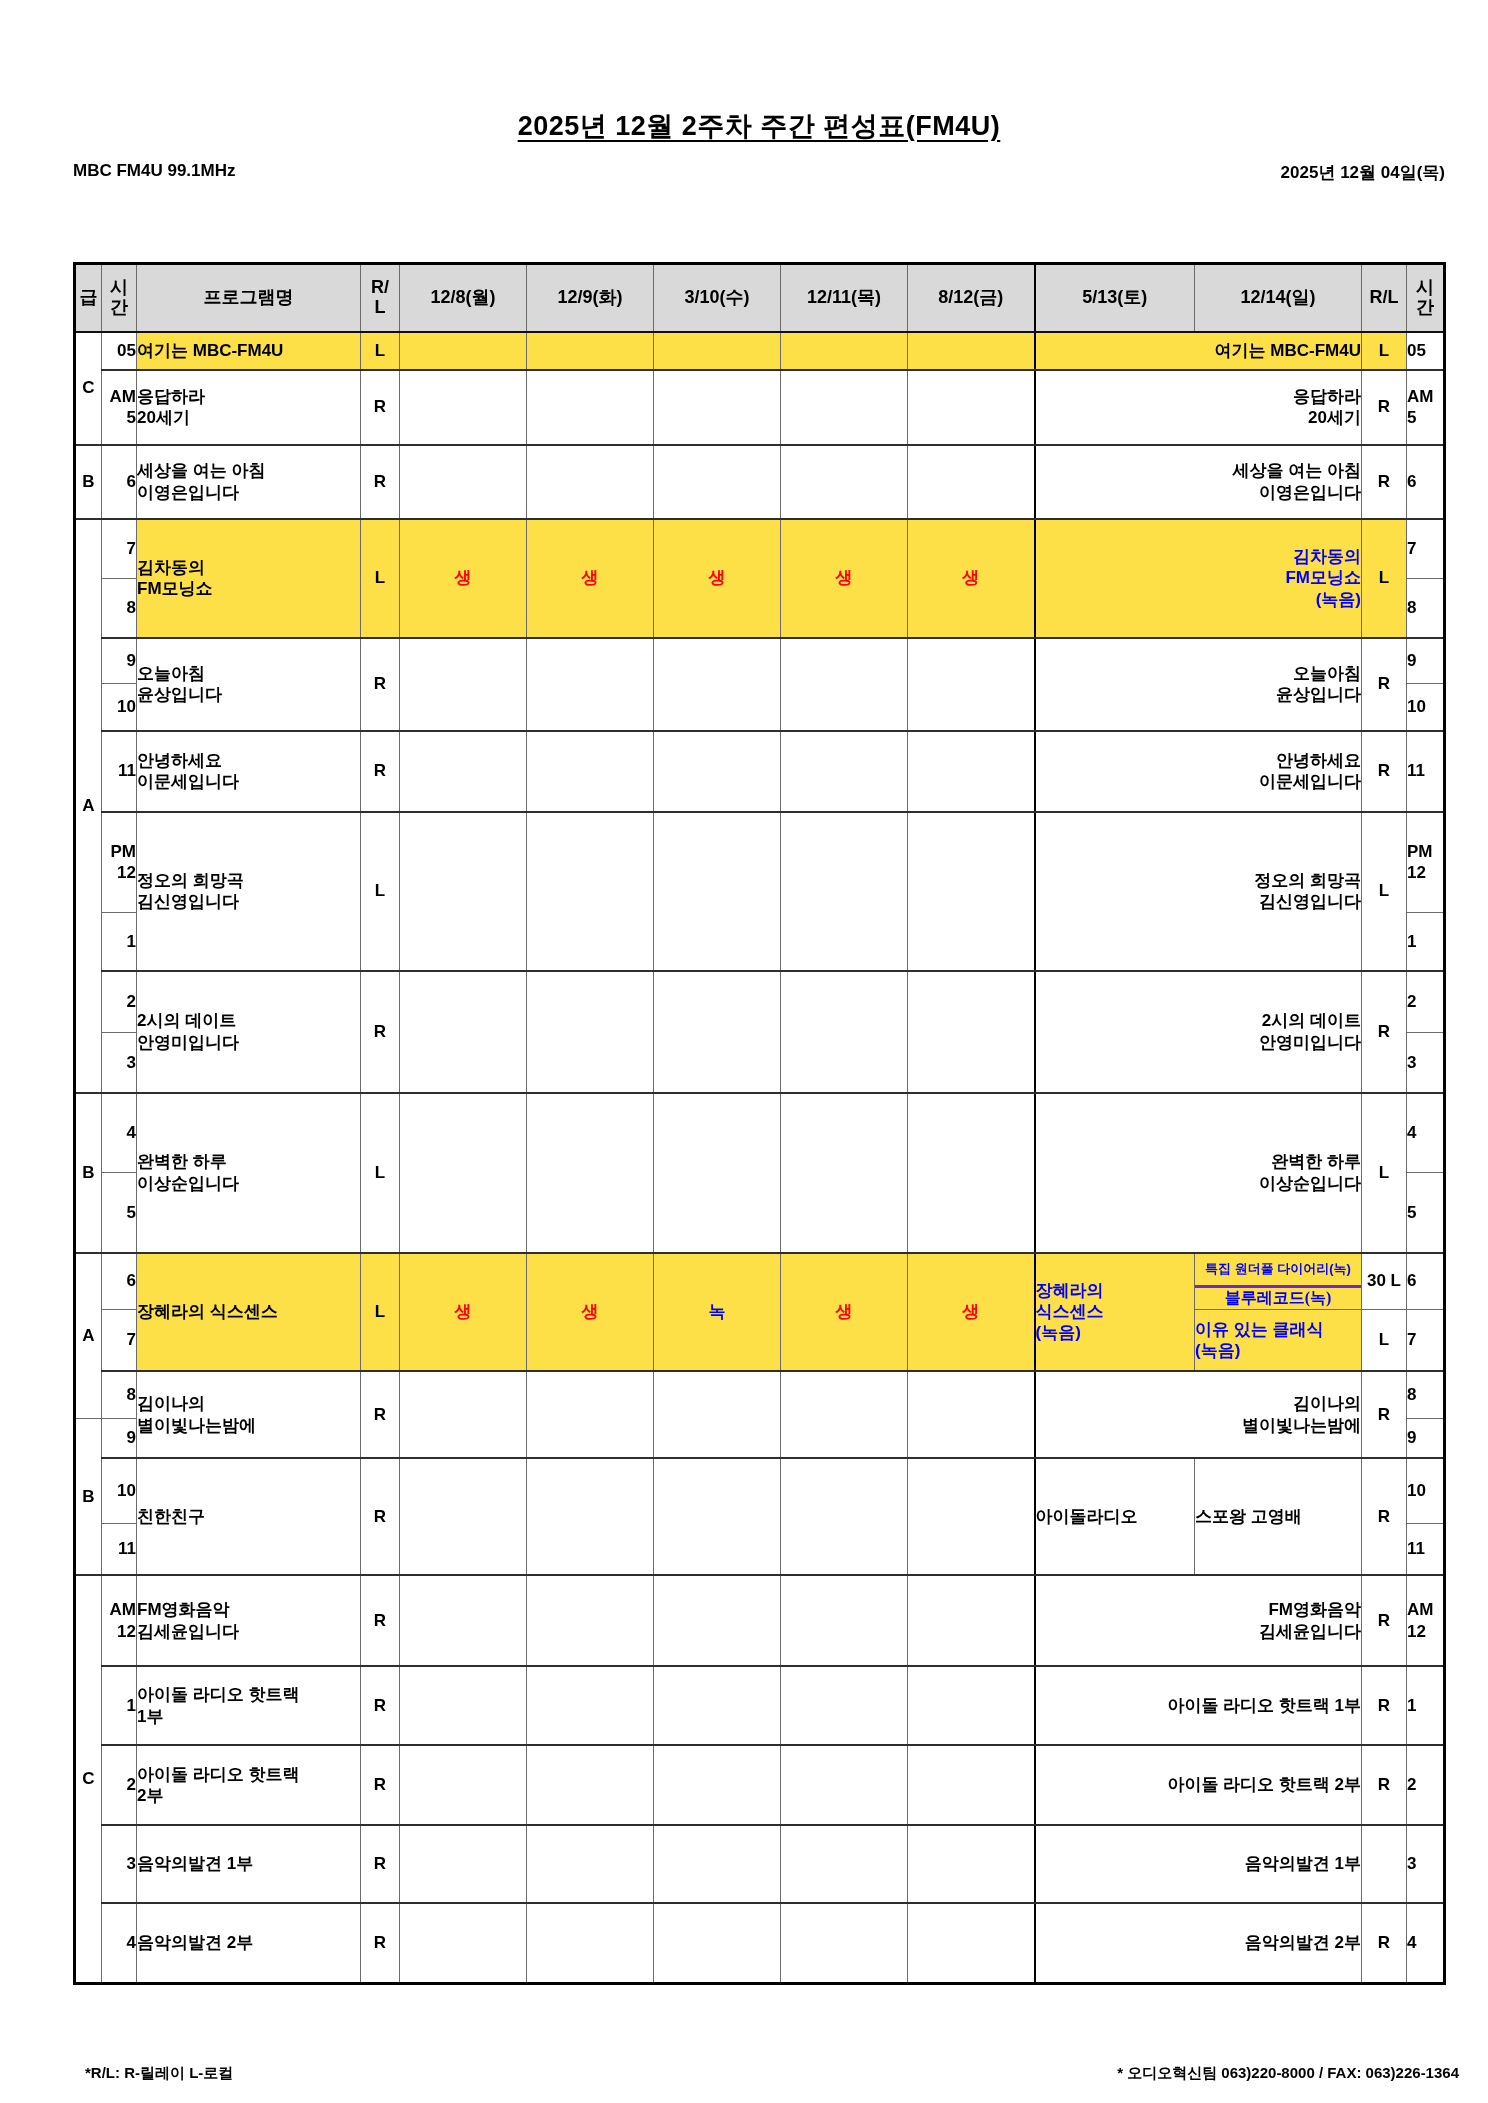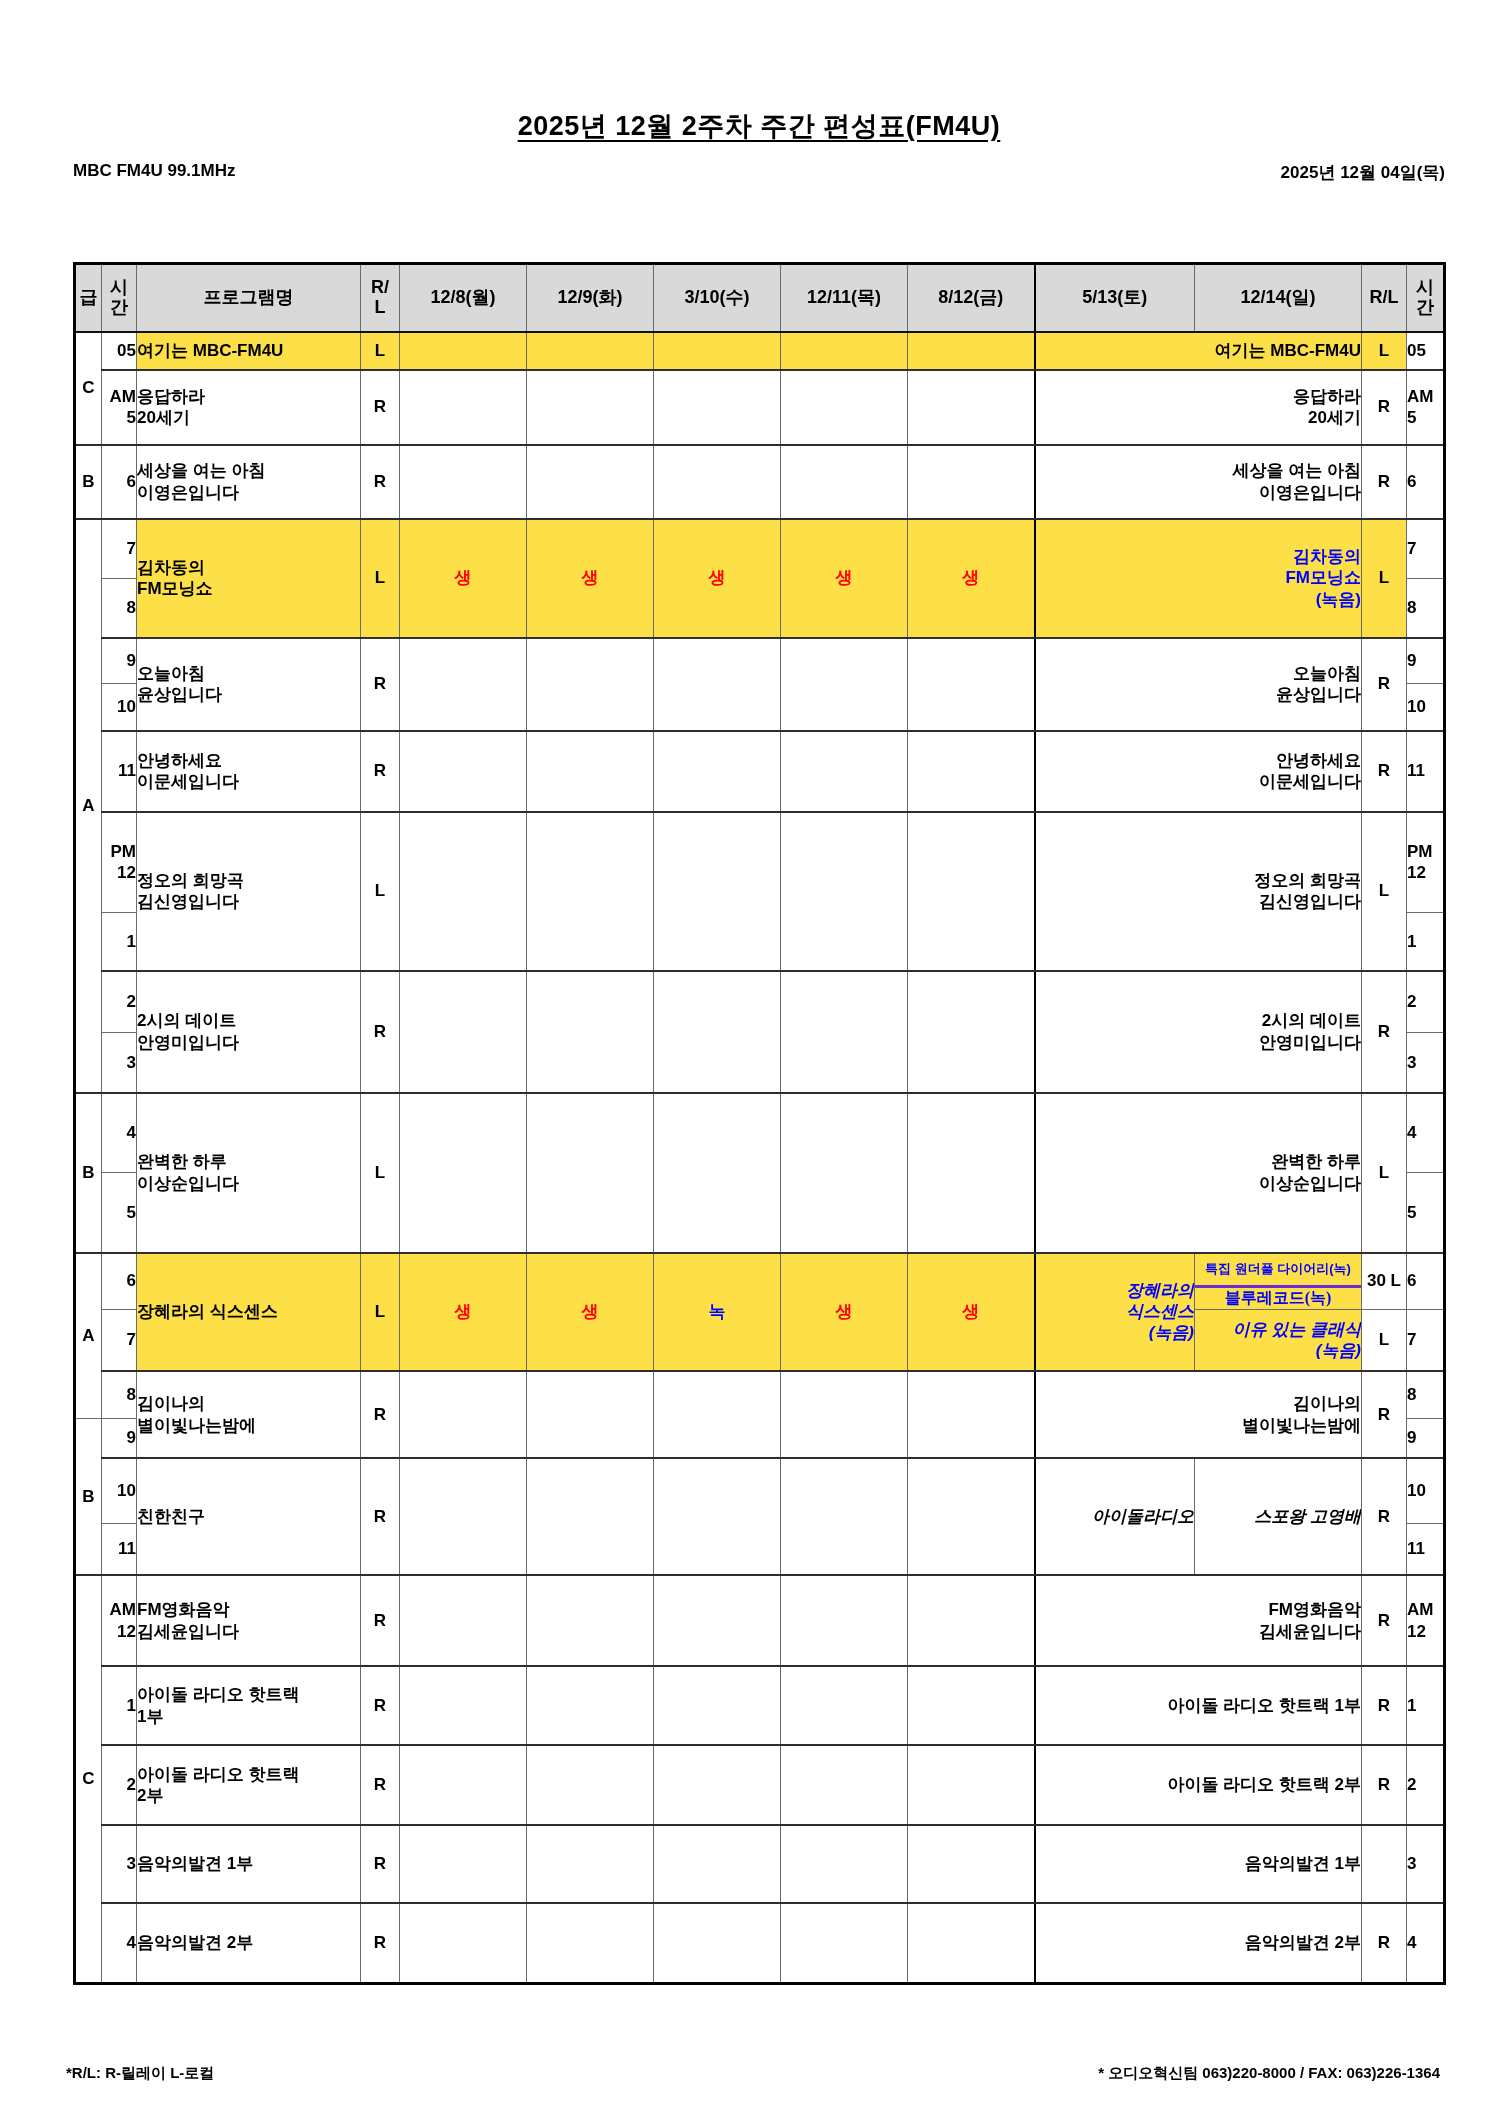--- a/index.html
+++ b/index.html
@@ -2,37 +2,37 @@
 <html><head>
 <meta charset="utf-8">
 <style>
   html,body { margin:0; padding:0; background:#fff; }
   .page { position:relative; width:1488px; height:2103px; background:#ffffff;
           font-family:"Liberation Sans", sans-serif; font-weight:700; color:#000;margin-left:15px; }
   .title { position:absolute; top:108px; left:0; width:100%; text-align:center;
            font-size:27px; letter-spacing:0.5px; text-decoration:underline; text-underline-offset:5px; }
   .info  { position:absolute; top:161px; left:58px; width:1372px; display:flex;
            justify-content:space-between; font-size:17px; }
-  .footer{ position:absolute; top:2064px; left:51px; width:1374px; display:flex;
+  .footer{ position:absolute; top:2064px; left:70px; width:1374px; display:flex;
            justify-content:space-between; font-size:15px; }
 
   table.sched { position:absolute; top:262px; left:58px; width:1370px;
                 border-collapse:collapse; table-layout:fixed; border:3px solid #000; }
   table.sched td { border:1px solid #6b6b6b; padding:0; vertical-align:middle;
                    font-size:17px; overflow:hidden; line-height:1.25; }
   tr.hdr td { background:#d9d9d9; text-align:center; font-size:18px;
               border-bottom:2px solid #101010; white-space:pre-line; line-height:1.1; padding:4px 0; }
   .ml    { white-space:pre-line; }
   .prog  { text-align:left; padding:2px 2px 2px 5px; }
   .hl    { text-align:right; padding-right:5px; }
   .hr    { text-align:left; padding-left:7px; }
   .rl    { text-align:center; }
   .wk    { text-align:center; }
   .wkend { text-align:right; padding-right:5px; }
-  .ctr   { text-align:right;font-style:italic; }
+  .ctr   { text-align:left; }
   .pink  { background:#fde047; }
   .red   { color:#ff0000; font-size:19px; }
   .bluwk { color:#0000ff; font-size:19px; }
   .blue  { color:#0000ff; }
   .bb    { border-bottom:2px solid #2e2e2e !important; }
   .thickL{ border-left:2px solid #000 !important; }
   .suncell { padding:0; }
   .sun-a { font-size:13px; border-bottom:3px solid #6d28d9; height:31px;
            display:flex; align-items:center; justify-content:center; color:#0000ff; }
   .sun-b { font-size:16px; height:21px; display:flex; align-items:center;

